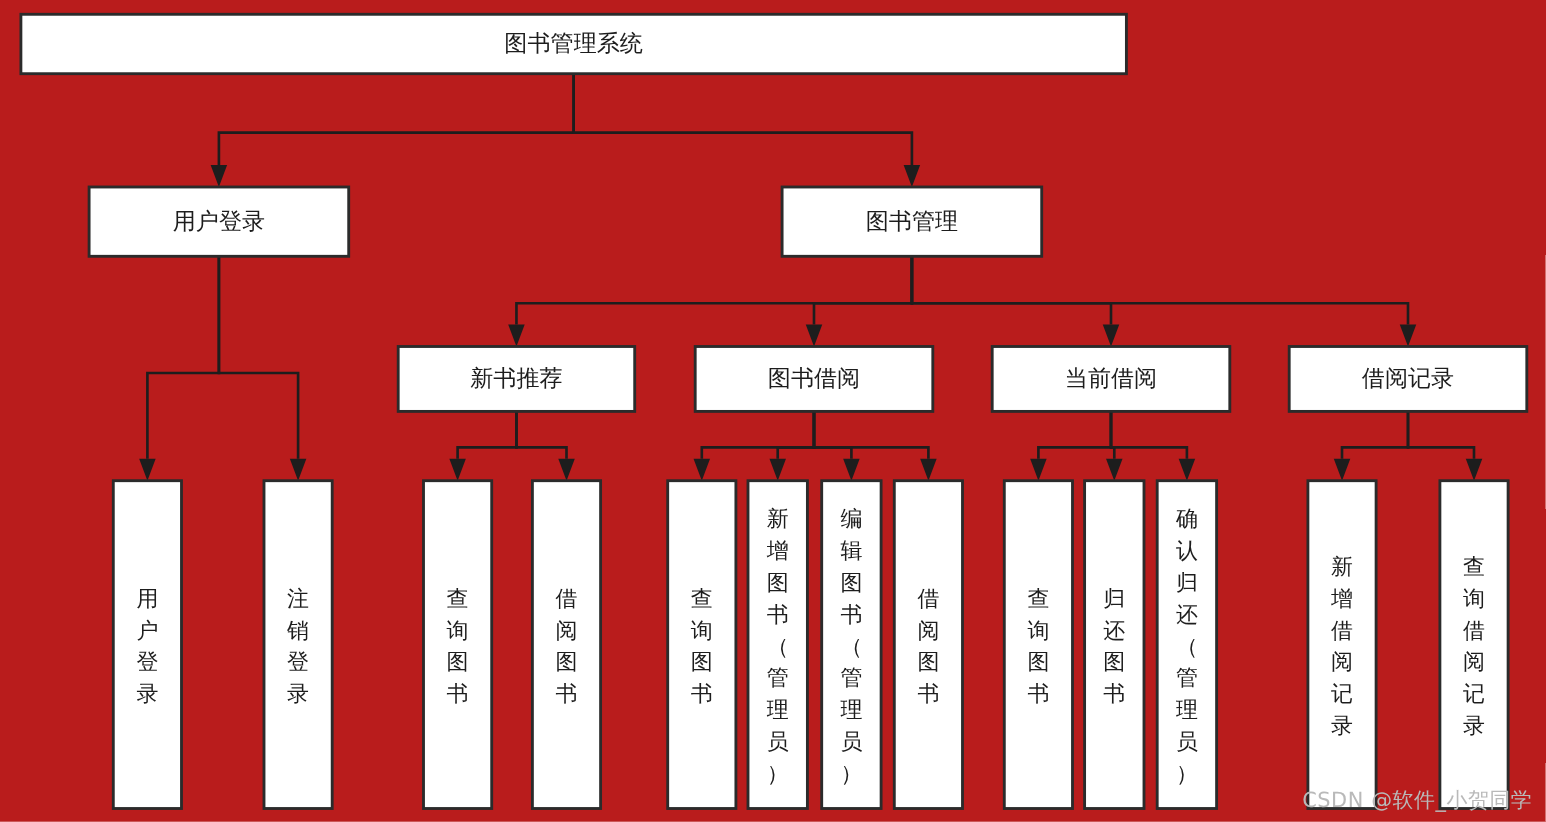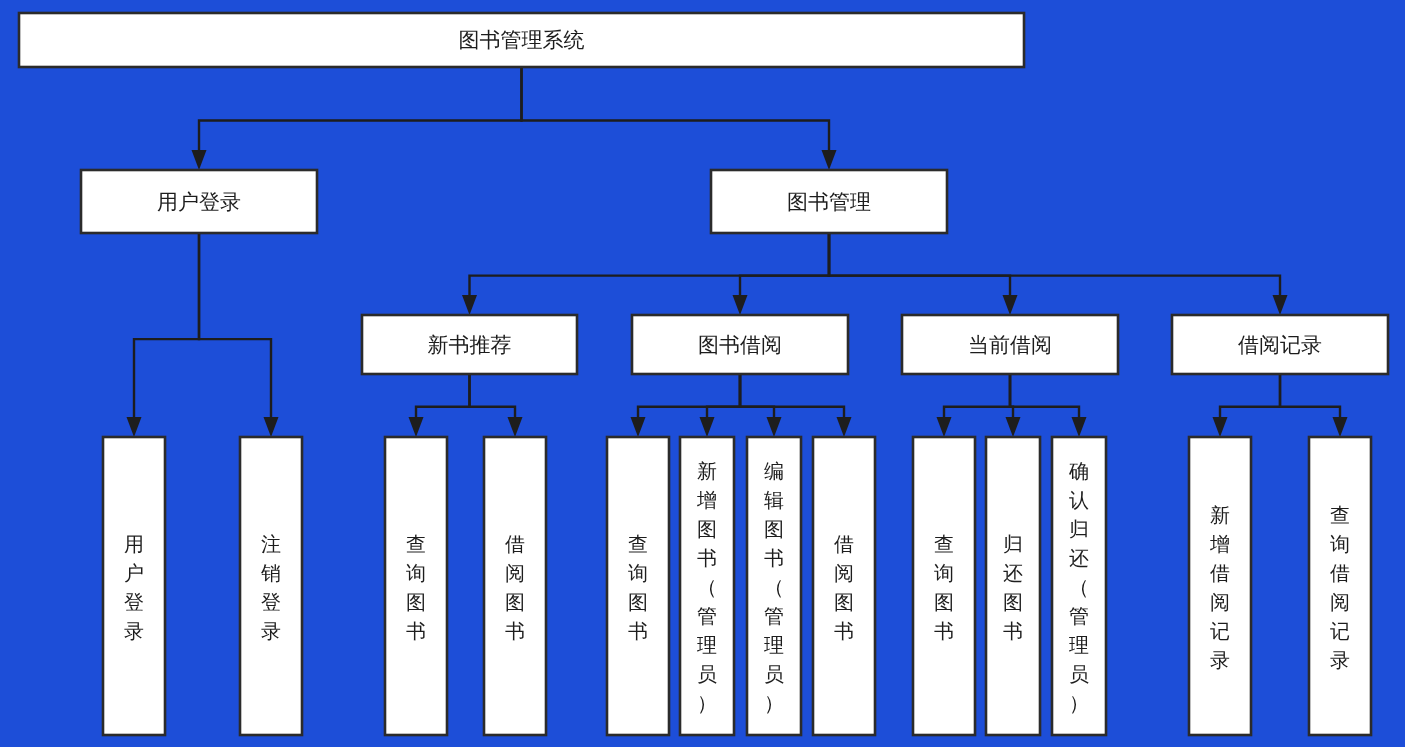--- a/index.html
+++ b/index.html
@@ -12,21 +12,21 @@
     width: 1405px;
     height: 747px;
     font-family: "DejaVu Sans", "Liberation Sans", sans-serif;
     overflow: hidden;
     position: relative;
   }
   #diagram-root {
     position: relative;
     width: 1405px;
     height: 747px;
-    background: #1d4ed8;
+    background: #b91c1c;
   }
   svg.diagram-canvas {
     position: absolute;
     top: 0;
     left: 0;
     width: 1405px;
     height: 747px;
     display: block;
   }
   .node-box {
@@ -229,13 +229,14 @@
         <g>
           <rect x="1189" y="437" width="62" height="298" class="node-box"></rect>
           <text x="1220" y="521.62" class="node-label-v"><tspan x="1220" dy="0">新</tspan><tspan x="1220" dy="29">增</tspan><tspan x="1220" dy="29">借</tspan><tspan x="1220" dy="29">阅</tspan><tspan x="1220" dy="29">记</tspan><tspan x="1220" dy="29">录</tspan></text>
         </g>
         <g>
           <rect x="1309" y="437" width="62" height="298" class="node-box"></rect>
           <text x="1340" y="521.62" class="node-label-v"><tspan x="1340" dy="0">查</tspan><tspan x="1340" dy="29">询</tspan><tspan x="1340" dy="29">借</tspan><tspan x="1340" dy="29">阅</tspan><tspan x="1340" dy="29">记</tspan><tspan x="1340" dy="29">录</tspan></text>
         </g>
       </g>
   </svg>
+  <div class="watermark-text">CSDN @软件_小贺同学</div>
 </div>
 
 </body></html>

